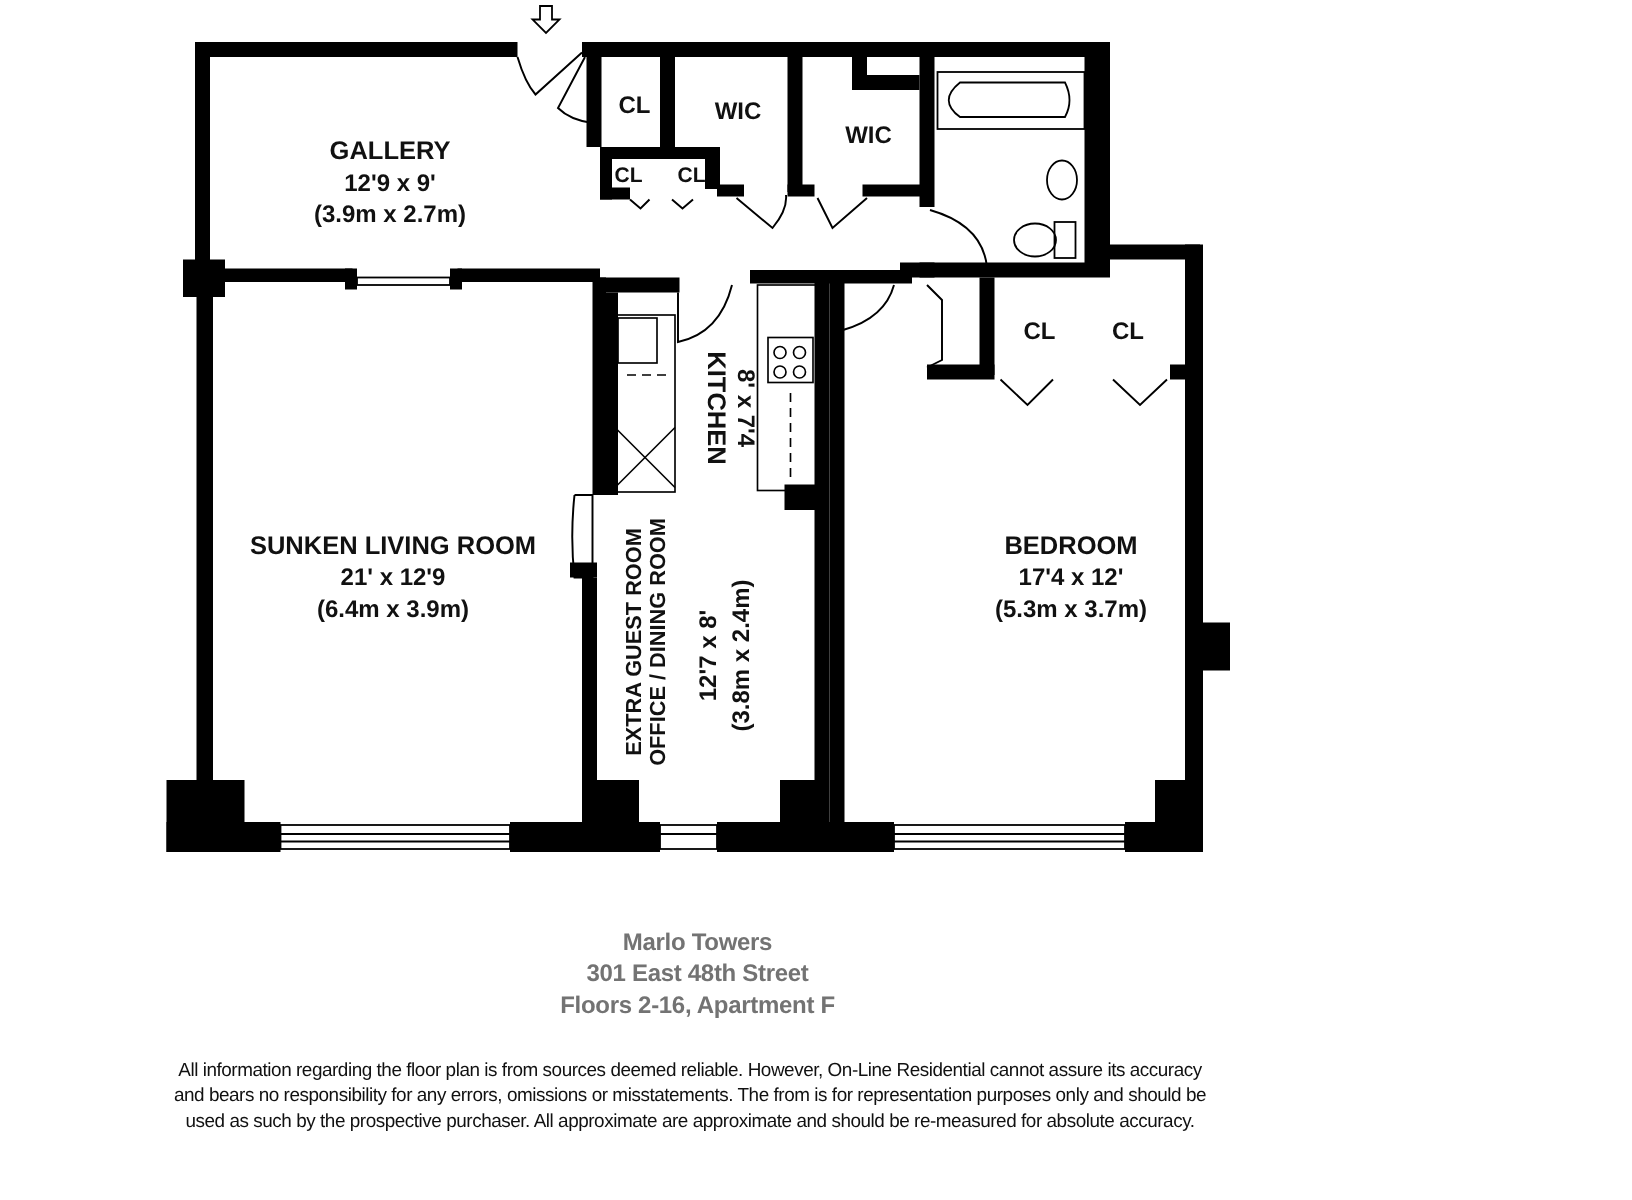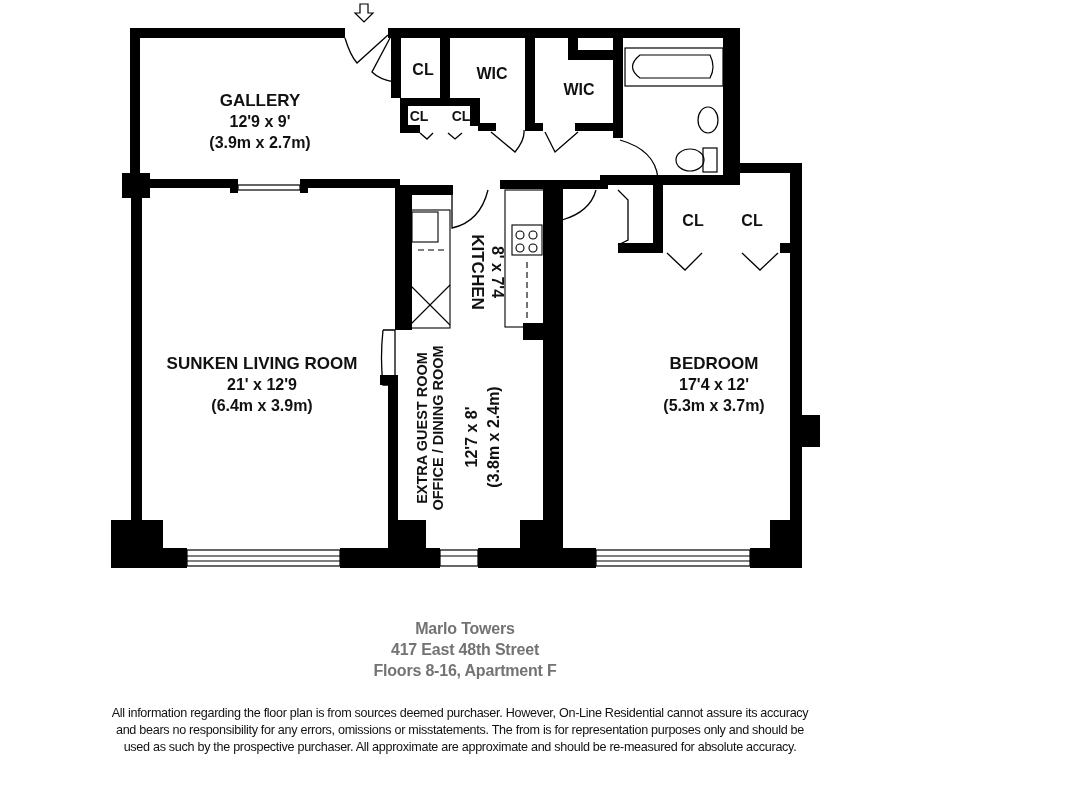--- a/index.html
+++ b/index.html
@@ -157,21 +157,21 @@
   <text class="lbl cl" x="419" y="121" style="font-size:14px">CL</text>
   <text class="lbl cl" x="461" y="121" style="font-size:14px">CL</text>
   <text class="lbl cl" x="492" y="79">WIC</text>
   <text class="lbl cl" x="579" y="95">WIC</text>
   <text class="lbl cl" x="693" y="226">CL</text>
   <text class="lbl cl" x="752" y="226">CL</text>
 </svg>
 
 <div class="caption" style="top:618px">
   <div class="line">Marlo Towers</div>
-  <div class="line">417 East 48th Street</div>
-  <div class="line">Floors 8-16, Apartment F</div>
+  <div class="line">301 East 48th Street</div>
+  <div class="line">Floors 2-16, Apartment F</div>
 </div>
 
 <div class="disclaimer">
-  <div>All information regarding the floor plan is from sources deemed purchaser.  However, On-Line Residential cannot assure its accuracy</div>
+  <div>All information regarding the floor plan is from sources deemed reliable.  However, On-Line Residential cannot assure its accuracy</div>
   <div>and bears no responsibility for any errors, omissions or misstatements.  The from is for representation purposes only and should be</div>
   <div>used as such by the prospective purchaser.  All approximate are approximate and should be re-measured for absolute accuracy.</div>
 </div>
 
 </body></html>

